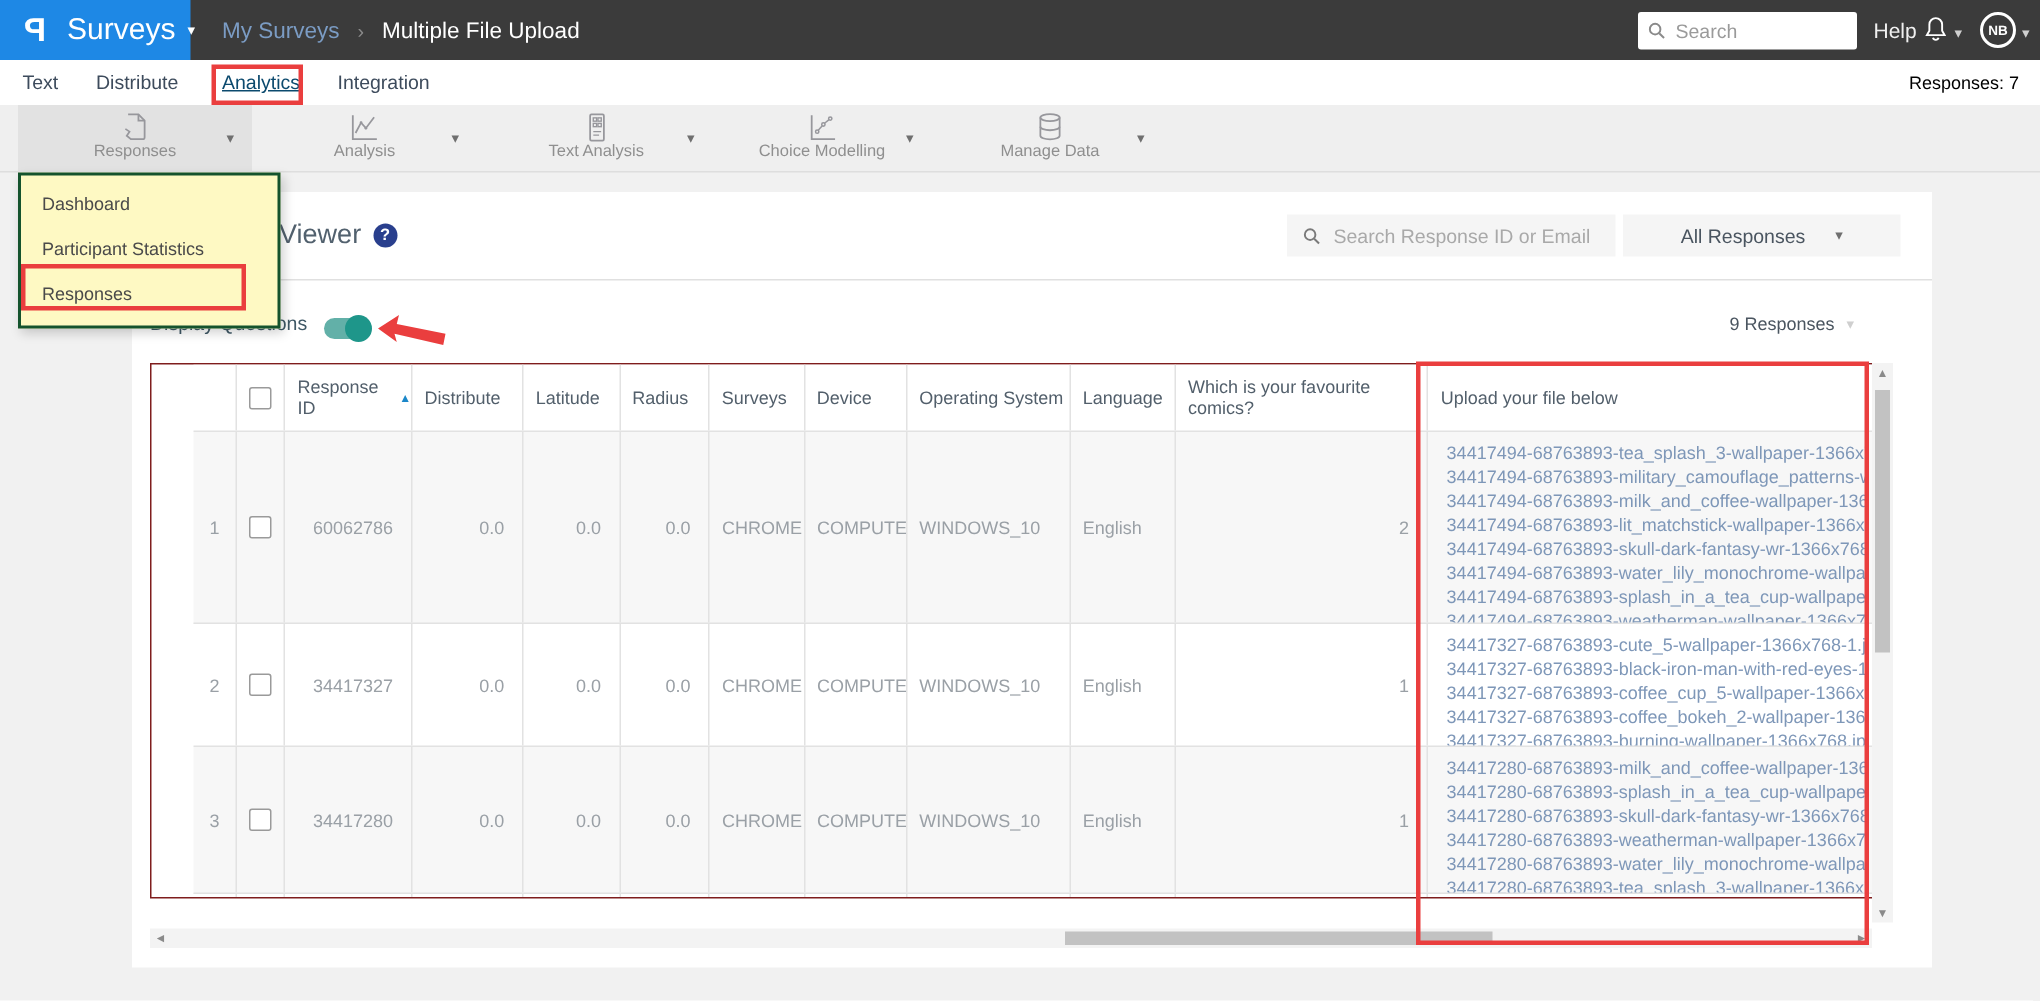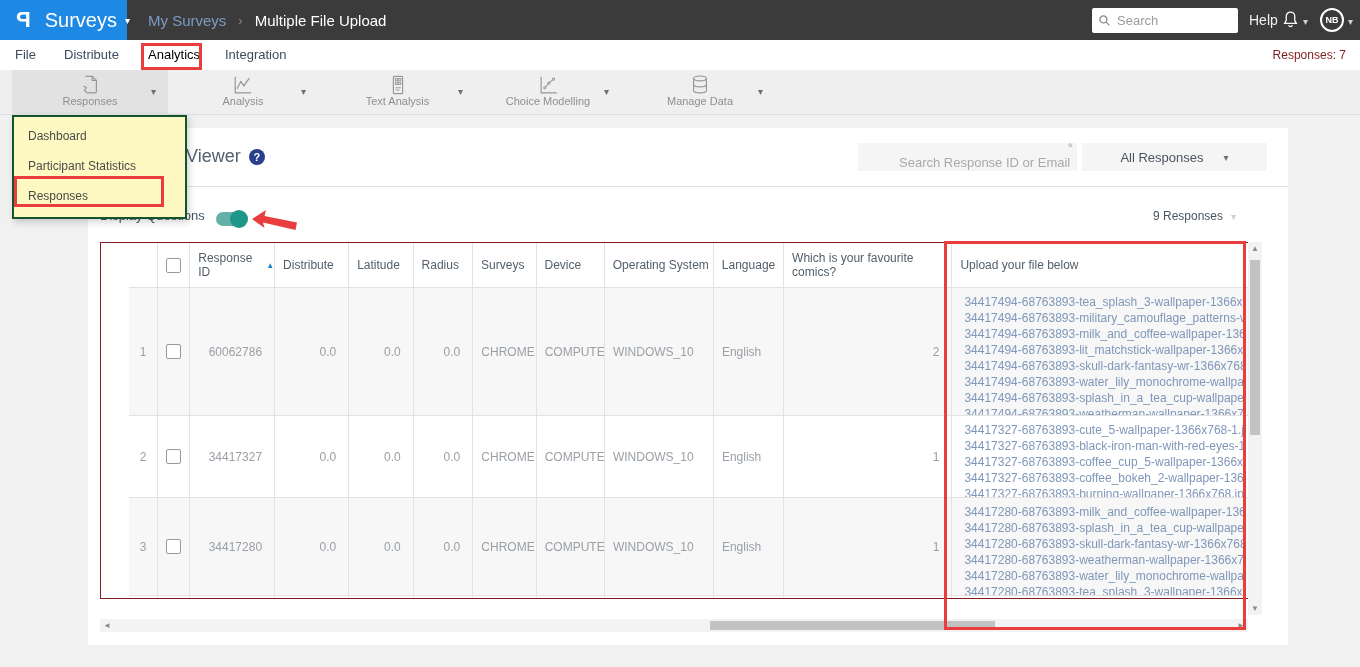--- a/index.html
+++ b/index.html
@@ -26,41 +26,41 @@
   .top-search input::placeholder { color:#9a9a9a; }
   .help { position:absolute; left:1249px; top:12px; color:#f0f0f0; font-size:14px; cursor:pointer; }
   .bell { position:absolute; left:1282px; top:10px; cursor:pointer; }
   .bell-caret { position:absolute; left:1303px; top:16px; }
   .avatar { position:absolute; left:1320px; top:8px; width:24px; height:24px; border:2px solid #fff; border-radius:50%;
             color:#fff; font-size:9px; font-weight:700; display:flex; align-items:center; justify-content:center; cursor:pointer; }
   .avatar-caret { position:absolute; left:1348px; top:16px; }
   
   .tabbar { position:absolute; left:0; top:40px; width:1360px; height:30px; background:#fff; z-index:9; }
   .tab { position:absolute; top:0; height:30px; line-height:30px; font-size:13px; color:#3d4b5c; cursor:pointer; }
-  .tab.active { color:#000000; }
-  .responses-badge { position:absolute; right:14px; top:0; height:30px; line-height:30px; font-size:12px; color:#7f1d1d; }
+  .tab.active { color:#0c4a6e; text-decoration:underline; }
+  .responses-badge { position:absolute; right:14px; top:0; height:30px; line-height:30px; font-size:12px; color:#000000; }
   
   .toolbar { position:absolute; left:0; top:70px; width:1360px; height:45px; background:#efefef; border-bottom:1px solid #dedede; z-index:8; }
   .tb-item { position:absolute; top:0; height:45px; cursor:pointer; }
   .tb-item.selected { background:#e2e2e2; }
   .tb-icon { display:block; margin:4px auto 0 auto; width:22px; height:22px; }
   .tb-label { display:block; text-align:center; font-size:11px; color:#8f8f8f; margin-top:-1px; }
   .tb-caret { position:absolute; right:12px; top:16px; color:#6f6f6f; font-size:10px; }
   
   .menu { position:absolute; left:12px; top:115px; width:175px; background:#fef9c3; border:2px solid #14532d;
           box-shadow:2px 3px 7px rgba(0,0,0,.18); z-index:30; padding:4px 0 6px 0; }
   .menu-item { height:30px; line-height:30px; padding-left:14px; font-size:12px; color:#4a4a4a; cursor:pointer; }
   
   .card { position:absolute; left:88px; top:128px; width:1200px; height:517px; background:#fff; z-index:5; }
   .viewer-title { position:absolute; left:12px; top:18px; display:flex; align-items:center; gap:8px; }
   .viewer-title .t { font-size:18px; color:#52616e; }
   .qmark { width:16px; height:16px; border-radius:50%; background:#293f8d; color:#fff; font-size:11px; font-weight:700;
            display:inline-flex; align-items:center; justify-content:center; cursor:pointer; }
   .resp-search { position:absolute; left:770px; top:15px; width:219px; height:28px; background:#f5f5f5;
-                 display:flex; align-items:flex-end; padding-left:10px; gap:6px;flex-direction:column; }
+                 display:flex; align-items:center; padding-left:10px; gap:6px; }
   .resp-search input { border:none; outline:none; background:transparent; width:180px; font-size:13px; color:#555; font-family:"Liberation Sans",sans-serif; }
   .resp-search input::placeholder { color:#a9a9a9; }
   .filter-dd { position:absolute; left:994px; top:15px; width:185px; height:28px; background:#f5f5f5; cursor:pointer;
                display:flex; align-items:center; justify-content:center; gap:20px; font-size:13px; color:#4a5560; }
   .filter-dd .caret { color:#6f6f6f; }
   .divider { position:absolute; left:0; top:58px; width:1200px; height:0; border-top:1px solid #e0e0e0; }
   .dq-label { position:absolute; left:12px; top:80px; font-size:13px; color:#3f5866; }
   .toggle { position:absolute; left:128px; top:84px; width:30px; height:14px; border-radius:8px; background:#62b0a8; cursor:pointer; }
   .toggle .knob { position:absolute; right:-2px; top:-2px; width:18px; height:18px; border-radius:50%; background:#1e968a; }
   .resp-count { position:absolute; left:1065px; top:81px; font-size:12px; color:#4a5560; cursor:pointer; display:flex; gap:8px; align-items:center; }
@@ -124,21 +124,21 @@
         <path d="M12 2.5a6 6 0 0 0-6 6v6l-2.3 4h16.6L18 14.5v-6a6 6 0 0 0-6-6z" fill="none" stroke="#fff" stroke-width="1.8"></path>
         <path d="M9.4 21a2.7 2.7 0 0 0 5.2 0" fill="none" stroke="#fff" stroke-width="1.8"></path>
       </svg>
   </span>
   <span class="caret bell-caret">▾</span>
   <span class="avatar">NB</span>
   <span class="caret avatar-caret">▾</span>
 </div>
 
 <div class="tabbar">
-  <span class="tab" style="left:15px">File</span>
+  <span class="tab" style="left:15px">Text</span>
   <span class="tab" style="left:64px">Distribute</span>
   <span class="tab active" style="left:148px">Analytics</span>
   <span class="tab" style="left:225px">Integration</span>
   <span class="responses-badge">Responses: 7</span>
 </div>
 
 <div class="toolbar">
   <div class="tb-item selected" style="left:12px;width:156px">
     <svg class="tb-icon" viewBox="0 0 24 24">
         <path d="M7 2.5h7.5L19 7v12a1.5 1.5 0 0 1-1.5 1.5H8.5" fill="none" stroke="#97979c" stroke-width="1.3"></path>

